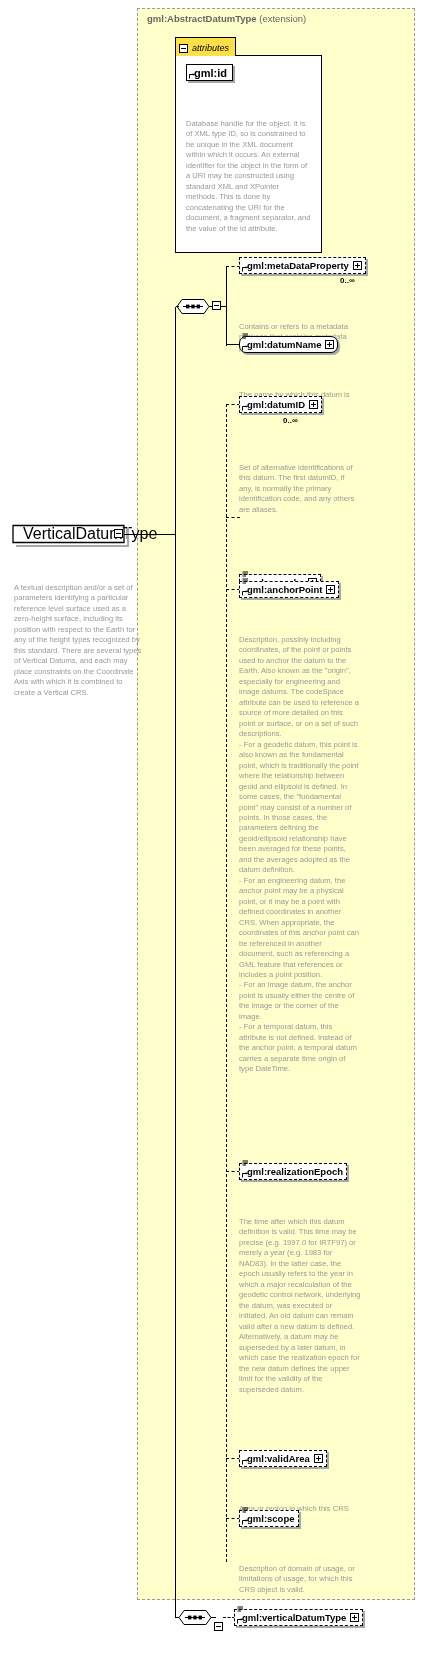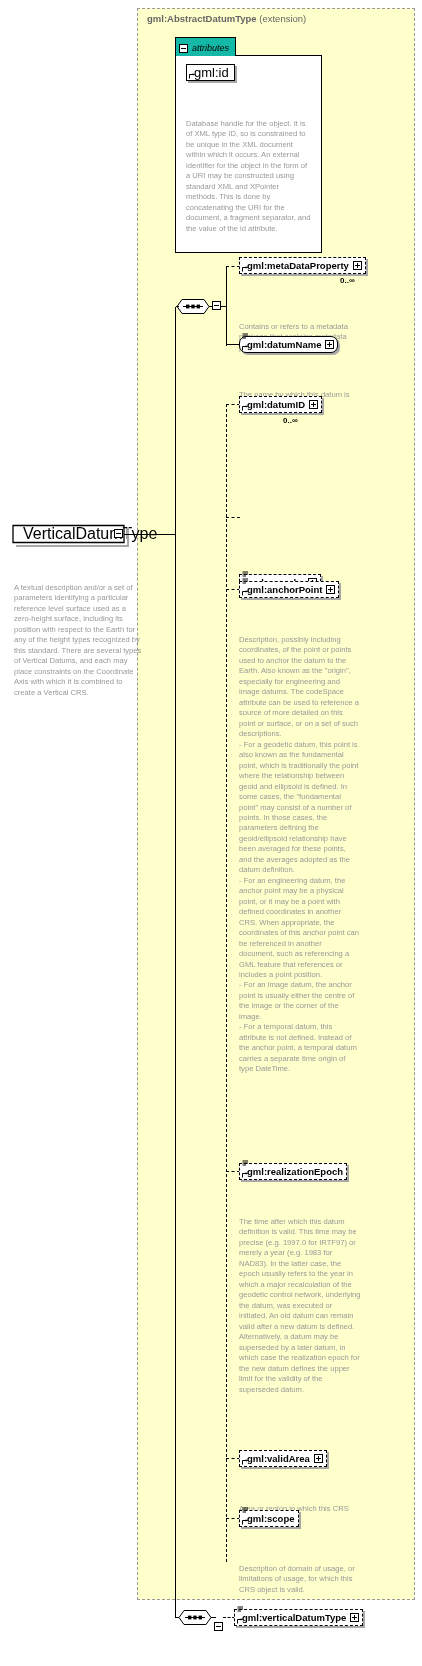--- a/index.html
+++ b/index.html
@@ -52,21 +52,21 @@
     height: 198px;
     background: #ffffff;
     border: 1px solid #000000;
     box-sizing: border-box;
   }
   #attributes-tab {
     position: absolute;
     left: 175px;
     top: 37px;
     height: 19px;
-    background: #14b8a6;
+    background: #fde047;
     border: 1px solid #000000;
     border-bottom: none;
     box-sizing: border-box;
     padding: 2px 6px 0 3px;
     display: flex;
     align-items: center;
     gap: 4px;
   }
   #attributes-tab .lbl {
     font-size: 9px;
@@ -106,22 +106,22 @@
     background: #ffffff;
     border: 1px solid #000000;
     box-sizing: border-box;
     box-shadow: 2px 2px 0 #a8a8a8;
     display: flex;
     align-items: center;
     padding: 0 5px 0 7px;
     height: 17px;
   }
   .attr-node .name {
-    font-size: 13px;
-    font-weight: normal;
+    font-size: 11px;
+    font-weight: bold;
     color: #000;
     white-space: nowrap;
   }
   
   .arrowmark {
     position: absolute;
     left: 1.5px;
     bottom: 1px;
     width: 6px;
     height: 6px;
@@ -294,20 +294,21 @@
   <div class="dline-h" style="left:226px; top:404px; width:14px;"></div>
   <div class="elem optional" style="left:239px; top:396px;">
     <svg class="arrowmark" viewBox="0 0 6 6">
       <path d="M0.5 5.5 L0.5 1.5 L5.5 1.5" fill="none" stroke="#000" stroke-width="1"></path>
       <path d="M3.6 0.2 L5.8 1.4 L3.8 2.6 Z" fill="#000"></path>
     </svg>
     <span class="name">gml:datumID</span>
     <span class="expander plus"></span>
   </div>
   <div class="card" style="left:283px; top:416px;">0..∞</div>
+  <div class="desc" style="left:239px; top:431px; width:120px;">Set of alternative identifications of this datum. The first datumID, if any, is normally the primary identification code, and any others are aliases.</div>
 
   <div class="dline-h" style="left:226px; top:517px; width:14px;"></div>
   <div class="elem optional" style="left:239px; top:533px;margin-top:41px;">
     <svg class="linesmark" viewBox="0 0 7 7">
       <line x1="0.5" y1="1" x2="6" y2="1" stroke="#000" stroke-width="1"></line>
       <line x1="0.5" y1="3" x2="6" y2="3" stroke="#000" stroke-width="1"></line>
       <line x1="0.5" y1="5" x2="4" y2="5" stroke="#000" stroke-width="1"></line>
     </svg>
     <svg class="arrowmark" viewBox="0 0 6 6">
       <path d="M0.5 5.5 L0.5 1.5 L5.5 1.5" fill="none" stroke="#000" stroke-width="1"></path>

